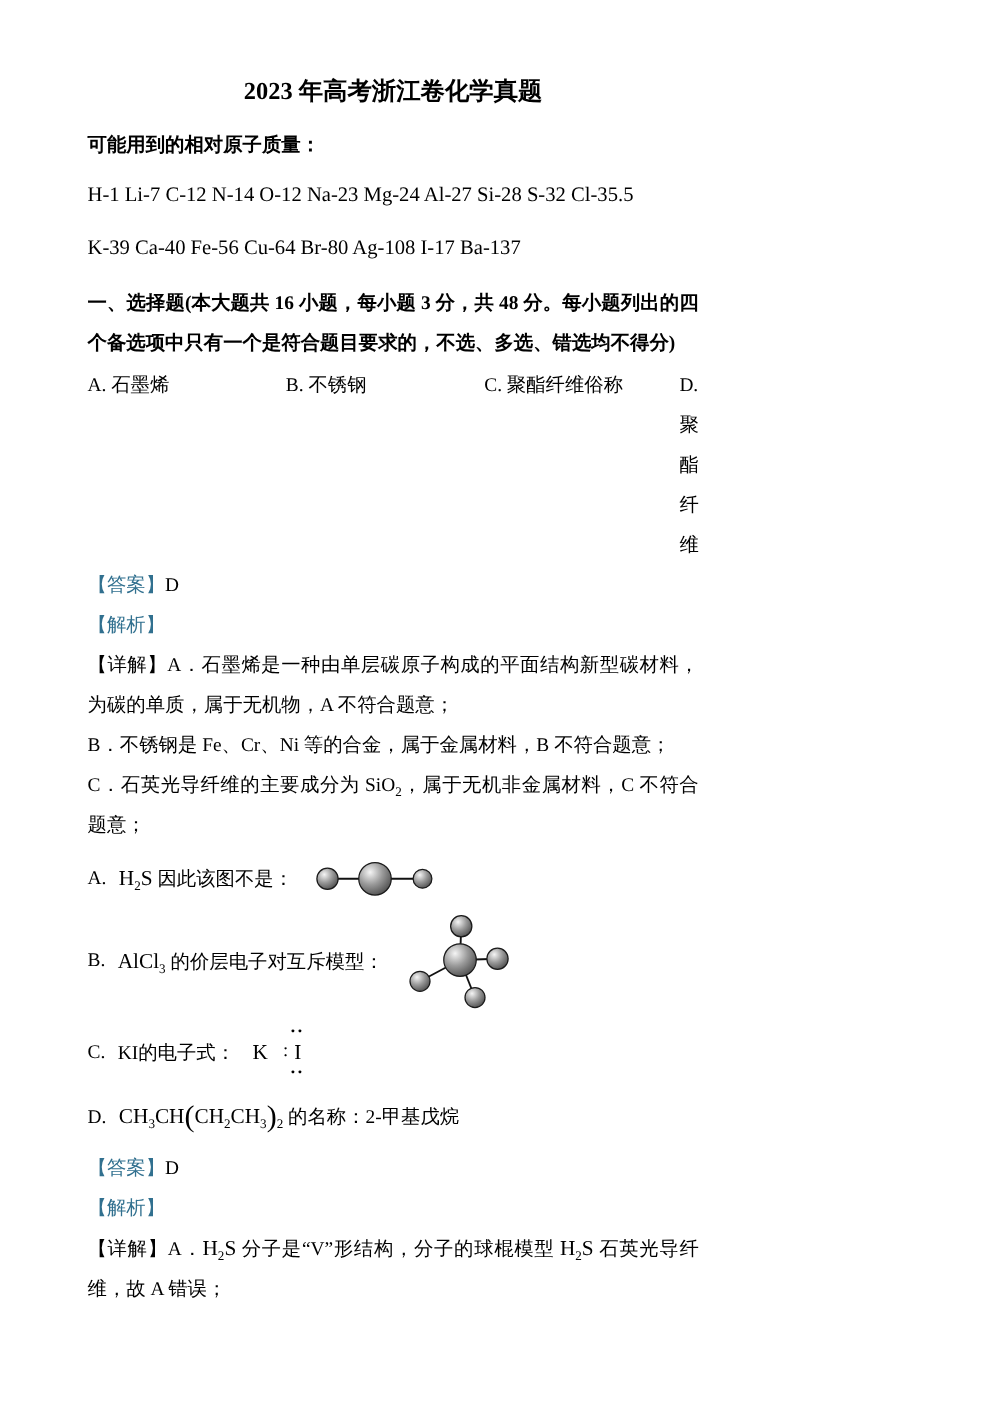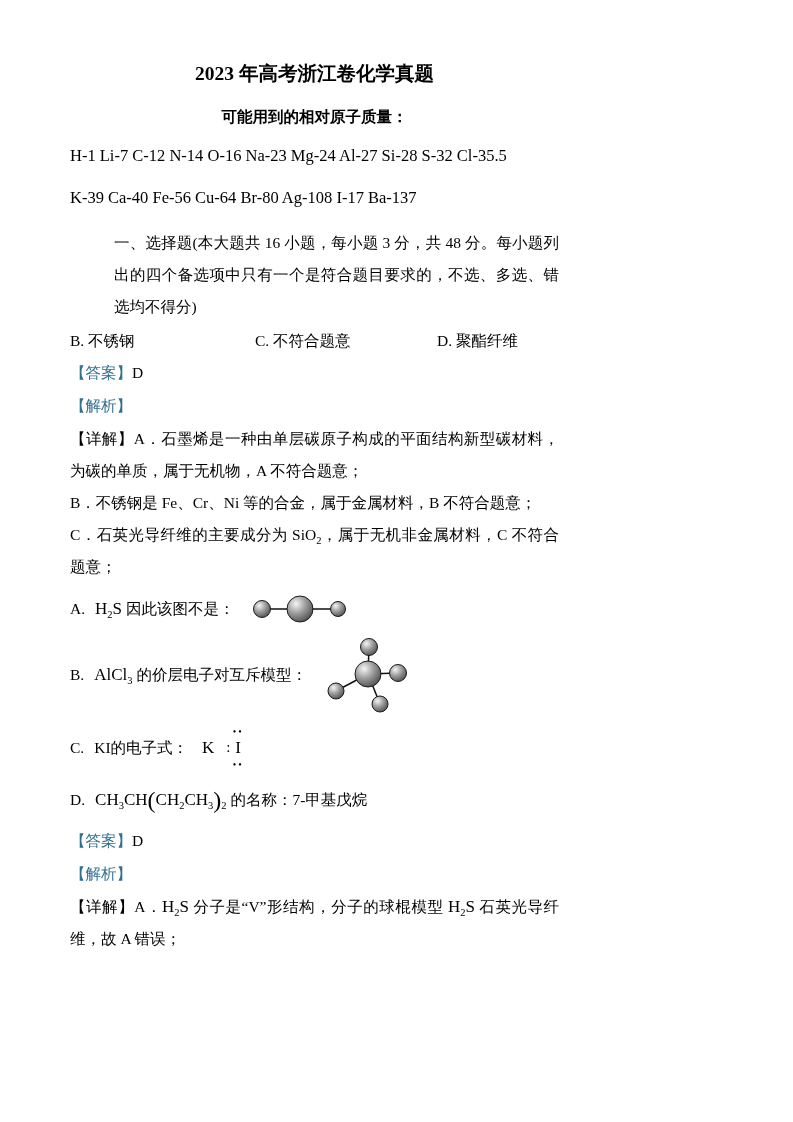--- a/index.html
+++ b/index.html
@@ -8,29 +8,29 @@
     padding:60px 68px 0 70px;
     background:#ffffff;color:#000;
     font-family:"Liberation Serif","DejaVu Serif",serif;
     font-size:15.5px;overflow:hidden;
   }
   .title{
     font-size:19.5px;font-weight:700;text-align:center;
     margin:0 0 16px 0;line-height:28px;
   }
   p{margin:0;line-height:32px;text-align:justify;}
-  .masses-label{font-weight:700;line-height:26px;margin-bottom:13px;text-align:center;}
+  .masses-label{font-weight:700;line-height:26px;margin-bottom:13px;text-align:left;}
   .mass-line{font-size:16.5px;line-height:26px;margin-bottom:16px;text-align:left;}
-  .section-head{font-weight:400;margin-top:8px;margin-bottom:2px;margin-left:44px;}
+  .section-head{font-weight:700;margin-top:8px;margin-bottom:2px;}
   .opts-row{display:flex;line-height:32px;}
   .opt-a{width:185px;}
   .opt-b{width:185px;}
   .opt-c{width:182px;}
   .opt-d{flex:1;}
-  .blabel{color:#31708f;font-family:Liberation Mono, monospace;}
+  .blabel{color:#31708f;}
   .q2row{display:flex;align-items:center;text-align:left;}
   .q2row .qlabel{margin-right:10px;}
   .row-a{height:44px;margin-top:4px;}
   .row-b{height:84px;margin-top:2px;}
   .row-c{height:54px;margin-top:4px;}
   .row-d{height:38px;margin-top:6px;margin-bottom:6px;}
   .model{margin-left:14px;flex:none;display:block;}
   .seg-c{font-size:17px;}
   sub{font-size:10.5px;line-height:0;}
   .bigpar{font-size:24px;font-weight:400;vertical-align:-3px;}
@@ -42,29 +42,30 @@
   .dots-left{position:absolute;left:-6px;top:46%;transform:translateY(-50%);font-size:15px;}
 </style>
 </head>
 <body>
 
 <div class="page">
 
   <h1 class="title">2023 年高考浙江卷化学真题</h1>
 
   <p class="masses-label">可能用到的相对原子质量：</p>
-  <p class="mass-line">H-1 Li-7 C-12 N-14 O-16 Na-23 Mg-24 Al-27 Si-28 S-32 Cl-35.5</p>
+  <p class="mass-line">H-1 Li-7 C-12 N-14 O-12 Na-23 Mg-24 Al-27 Si-28 S-32 Cl-35.5</p>
   <p class="mass-line">K-39 Ca-40 Fe-56 Cu-64 Br-80 Ag-108 I-17 Ba-137</p>
 
   <p class="section-head">一、选择题(本大题共 16 小题，每小题 3 分，共 48 分。每小题列出的四个备选项中只有一个是符合题目要求的，不选、多选、错选均不得分)</p>
 
 
   <div class="opts-row">
+    <span class="opt-a">A. 石墨烯</span>
     <span class="opt-b">B. 不锈钢</span>
-    <span class="opt-c">C. 不符合题意</span>
+    <span class="opt-c">C. 聚酯纤维俗称</span>
     <span class="opt-d">D. 聚酯纤维</span>
   </div>
 
   <p><span class="blabel">【答案】</span><span>D</span></p>
 
   <p><span class="blabel">【解析】</span></p>
 
   <p>【详解】A．石墨烯是一种由单层碳原子构成的平面结构新型碳材料，为碳的单质，属于无机物，A 不符合题意；</p>
   <p>B．不锈钢是 Fe、Cr、Ni 等的合金，属于金属材料，B 不符合题意；</p>
   <p><span>C．石英光导纤维的主要成分为 SiO</span><sub>2</sub><span>，属于无机非金属材料，C 不符合题意；</span></p>
@@ -121,21 +122,21 @@
         <span class="dots-top">••</span>
         <span class="dots-left">:</span>
         <span>I</span>
         <span class="dots-bottom">••</span>
       </span>
     </span>
   </div>
 
   <div class="q2row row-d">
     <span class="qlabel">D.</span>
-    <span><span class="seg-c">CH</span><sub>3</sub><span class="seg-c">CH</span><span class="bigpar">(</span><span class="seg-c">CH</span><sub>2</sub><span class="seg-c">CH</span><sub>3</sub><span class="bigpar">)</span><sub>2</sub><span> 的名称：7-甲基戊烷</span></span>
+    <span><span class="seg-c">CH</span><sub>3</sub><span class="seg-c">CH</span><span class="bigpar">(</span><span class="seg-c">CH</span><sub>2</sub><span class="seg-c">CH</span><sub>3</sub><span class="bigpar">)</span><sub>2</sub><span> 的名称：2-甲基戊烷</span></span>
   </div>
 
   <p><span class="blabel">【答案】</span><span>D</span></p>
 
   <p><span class="blabel">【解析】</span></p>
 
   <p><span>【详解】A．</span><span class="seg-c">H</span><sub>2</sub><span class="seg-c">S</span><span> 分子是“V”形结构，分子的球棍模型 </span><span class="seg-c">H</span><sub>2</sub><span class="seg-c">S</span><span> 石英光导纤维，故 A 错误；</span></p>
 
 </div>
 

